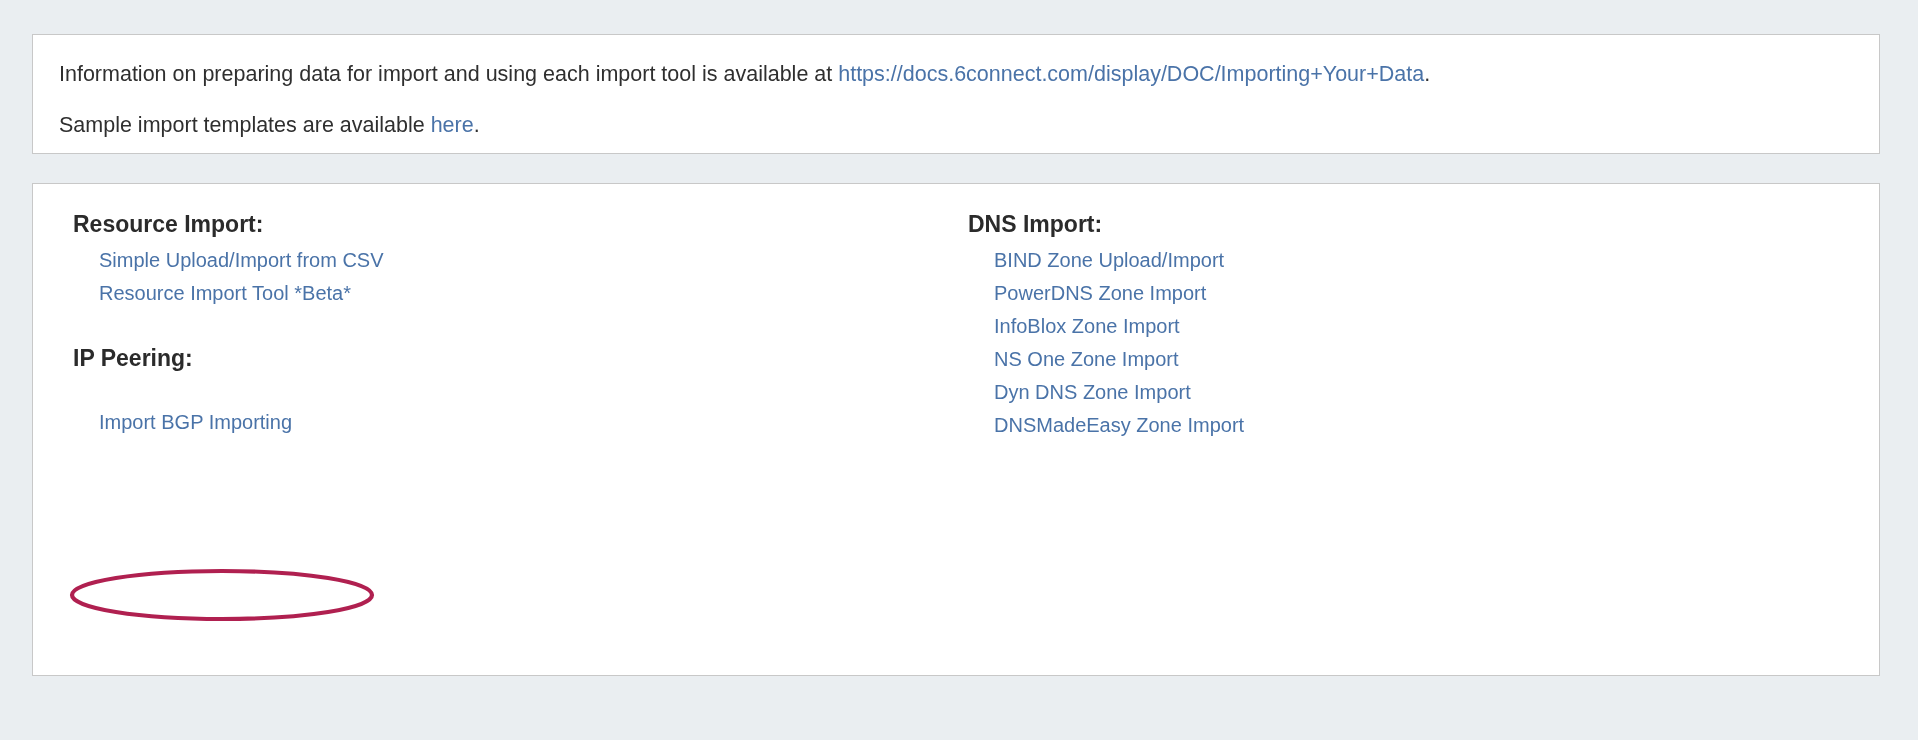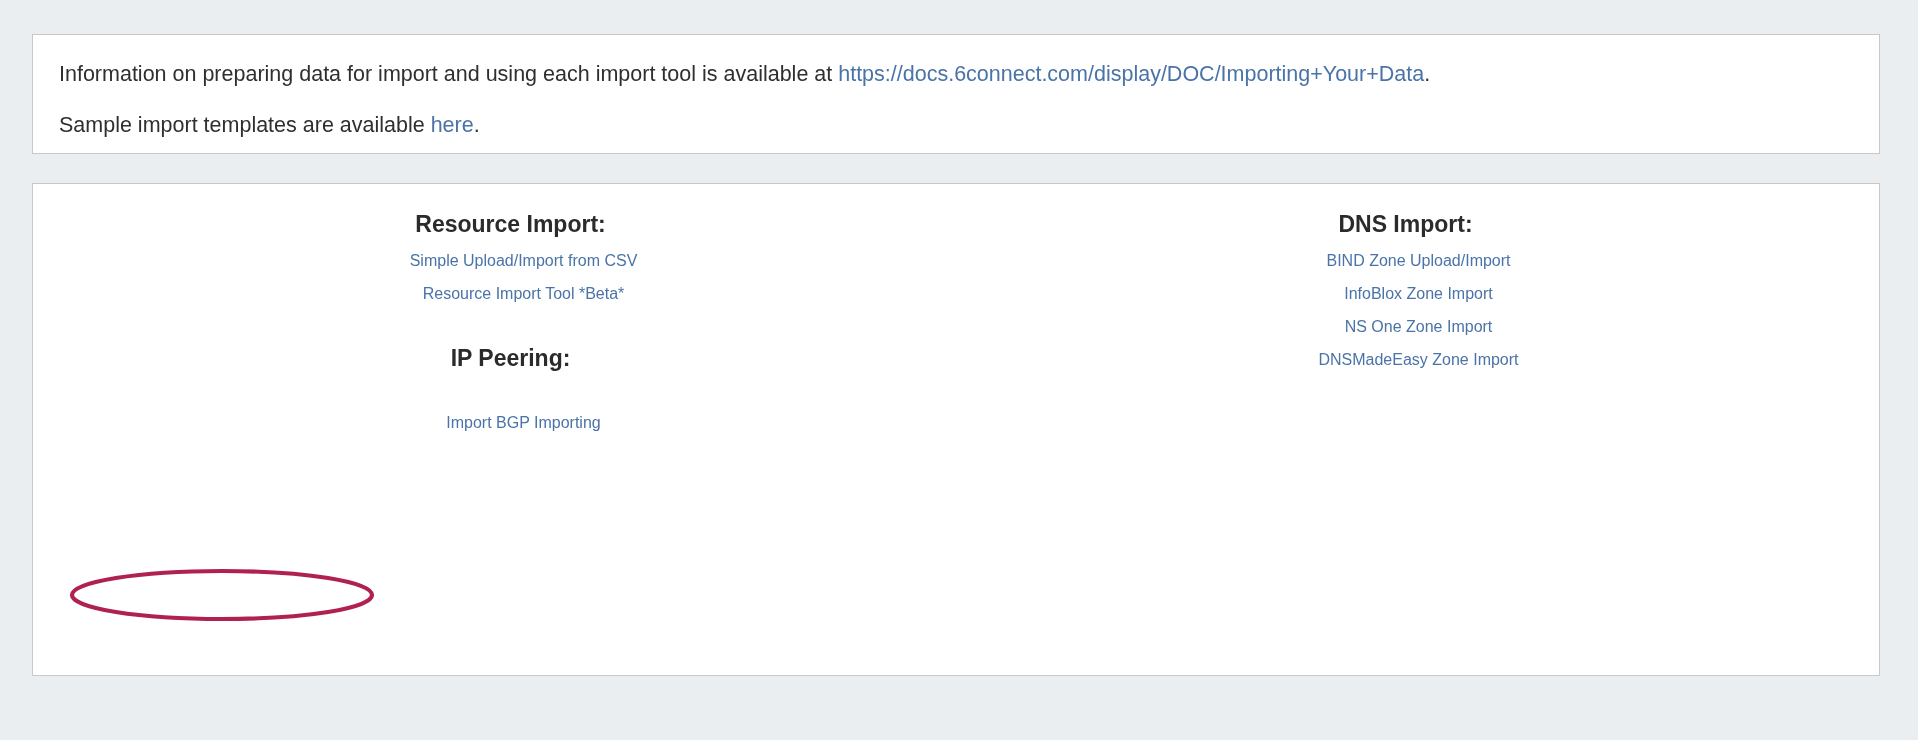--- a/index.html
+++ b/index.html
@@ -49,23 +49,22 @@
   a.link,
   .link {
     color: #4a73a8;
     text-decoration: none;
     cursor: pointer;
   }
 
   
   .tools-panel {
     height: 493px;
-    padding: 26px 26px 26px 30px;
+    padding: 26px 26px 26px 40px;
     position: relative;
-    text-align: center;
   }
 
   .columns {
     display: flex;
     align-items: flex-start;
   }
   .col-left  { width: 895px; flex: 0 0 895px; }
   .col-right { flex: 1 1 auto; }
 
   .group { margin-bottom: 0; }
@@ -79,21 +78,21 @@
     margin: 0 0 6px 0;
     white-space: nowrap;
   }
 
   .group-links {
     list-style: none;
     margin: 0;
     padding: 0 0 0 26px;
   }
   .group-links li {
-    font-size: 16px;
+    font-size: 20px;
     line-height: 33px;
     white-space: nowrap;
   }
 
   
   .annotation-ellipse {
     position: absolute;
     left: 36px;
     top: 384px;
     width: 306px;
@@ -144,22 +143,24 @@
         </div>
 
       </div>
 
       <div class="col-right">
 
         <div class="group">
           <div class="group-title">DNS Import:</div>
           <ul class="group-links">
             <li><a class="link" href="#">BIND Zone Upload/Import</a></li>
+            <li><a class="link" href="#">PowerDNS Zone Import</a></li>
             <li><a class="link" href="#">InfoBlox Zone Import</a></li>
             <li><a class="link" href="#">NS One Zone Import</a></li>
+            <li><a class="link" href="#">Dyn DNS Zone Import</a></li>
             <li><a class="link" href="#">DNSMadeEasy Zone Import</a></li>
           </ul>
         </div>
 
       </div>
     </div>
 
     <svg class="annotation-ellipse" viewBox="0 0 306 54">
       <ellipse cx="153" cy="27" rx="150" ry="24"></ellipse>
     </svg>

